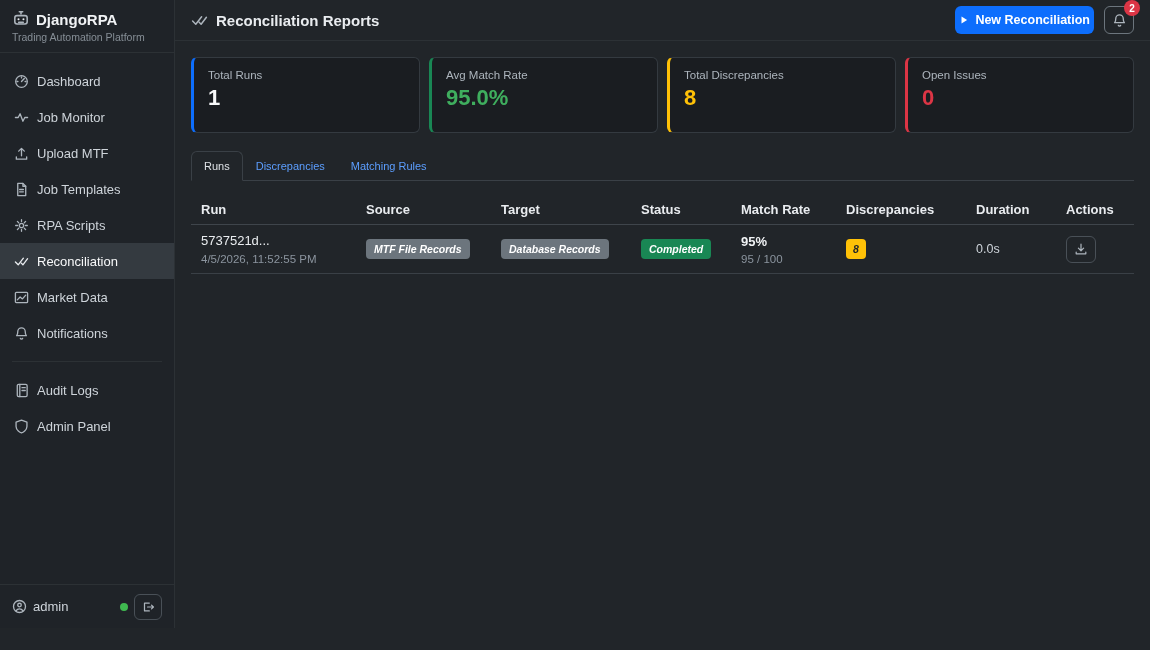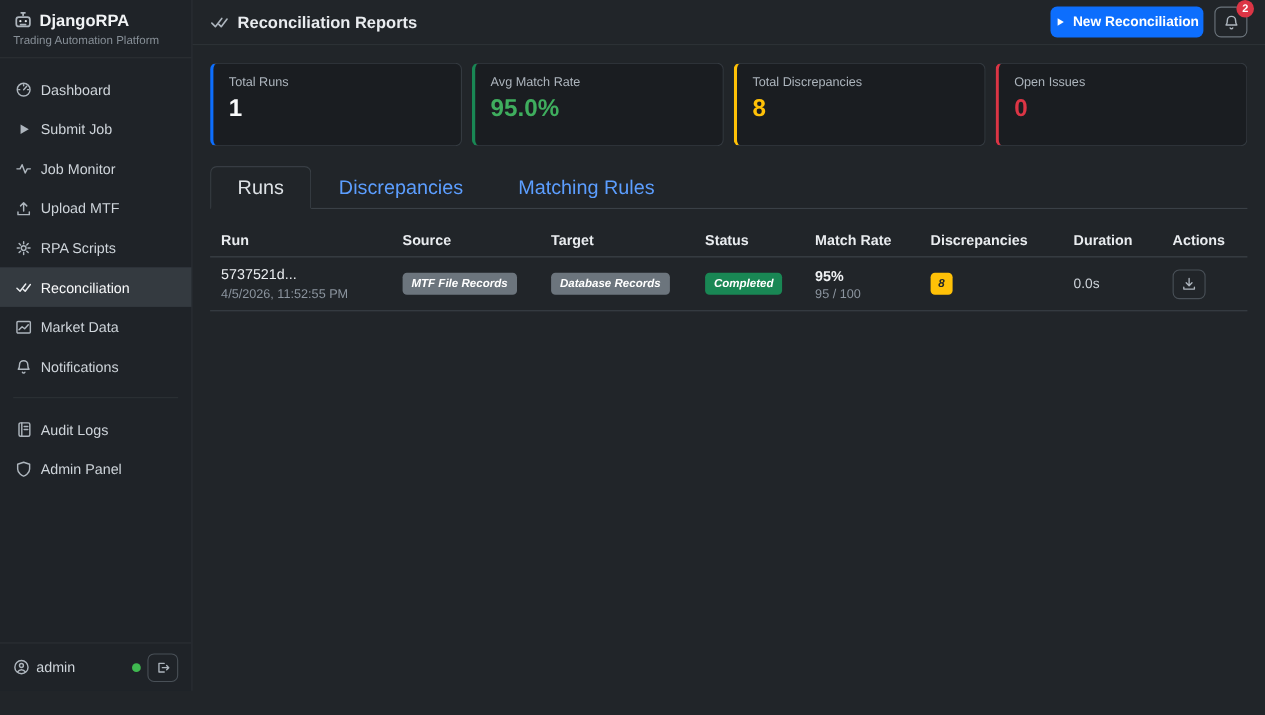--- a/index.html
+++ b/index.html
@@ -36,21 +36,21 @@
   .content { padding:16px; }
 
   
   .stats-row { display:flex; gap:9px; }
   .stat-card { flex:1; background:#1a1d21; border:1px solid #343a40; border-left:3px solid #495057; border-radius:6px; padding:11px 14px; height:76px; }
   .stat-label { font-size:11.5px; color:#adb5bd; }
   .stat-value { font-size:22px; font-weight:bold; margin-top:4px; }
 
   
   .tabs { display:flex; margin-top:18px; border-bottom:1px solid #3a4046; }
-  .tab { font-size:18px; padding:8px 24px; color:#5c9eff; cursor:pointer; border:1px solid transparent; margin-bottom:-1px; }
+  .tab { font-size:11px; padding:8px 12px; color:#5c9eff; cursor:pointer; border:1px solid transparent; margin-bottom:-1px; }
   .tab.active { color:#dee2e6; background:#212529; border:1px solid #3a4046; border-bottom-color:#212529; border-radius:6px 6px 0 0; }
 
   
   .table { margin-top:14px; }
   .t-row { display:grid; grid-template-columns:165px 135px 140px 100px 105px 130px 90px 1fr; align-items:center; padding:0 10px; }
   .t-head { height:30px; border-bottom:1px solid #3f454b; }
   .t-head > div { font-size:13px; font-weight:bold; color:#e9ecef; }
   .t-body-row { height:49px; border-bottom:1px solid #3a4046; }
   .run-id { font-size:13px; color:#e9ecef; }
   .run-ts { font-size:11.5px; color:#8b949e; margin-top:5px; }
@@ -160,40 +160,40 @@
         <span class="icon">
             <svg width="15" height="15">
               <use href="#i-speedometer"></use>
             </svg>
           </span>
         <span>Dashboard</span>
       </div>
       <div class="nav-item">
         <span class="icon">
             <svg width="15" height="15">
-              <use href="#i-play"></use>
-            </svg>
-          </span>
-        <span>Submit Job</span>
-      </div>
-      <div class="nav-item">
-        <span class="icon">
-            <svg width="15" height="15">
               <use href="#i-activity"></use>
             </svg>
           </span>
         <span>Job Monitor</span>
       </div>
       <div class="nav-item">
         <span class="icon">
             <svg width="15" height="15">
               <use href="#i-upload"></use>
             </svg>
           </span>
         <span>Upload MTF</span>
+      </div>
+      <div class="nav-item">
+        <span class="icon">
+            <svg width="15" height="15">
+              <use href="#i-file"></use>
+            </svg>
+          </span>
+        <span>Job Templates</span>
       </div>
       <div class="nav-item">
         <span class="icon">
             <svg width="15" height="15">
               <use href="#i-gear"></use>
             </svg>
           </span>
         <span>RPA Scripts</span>
       </div>
       <div class="nav-item active">

